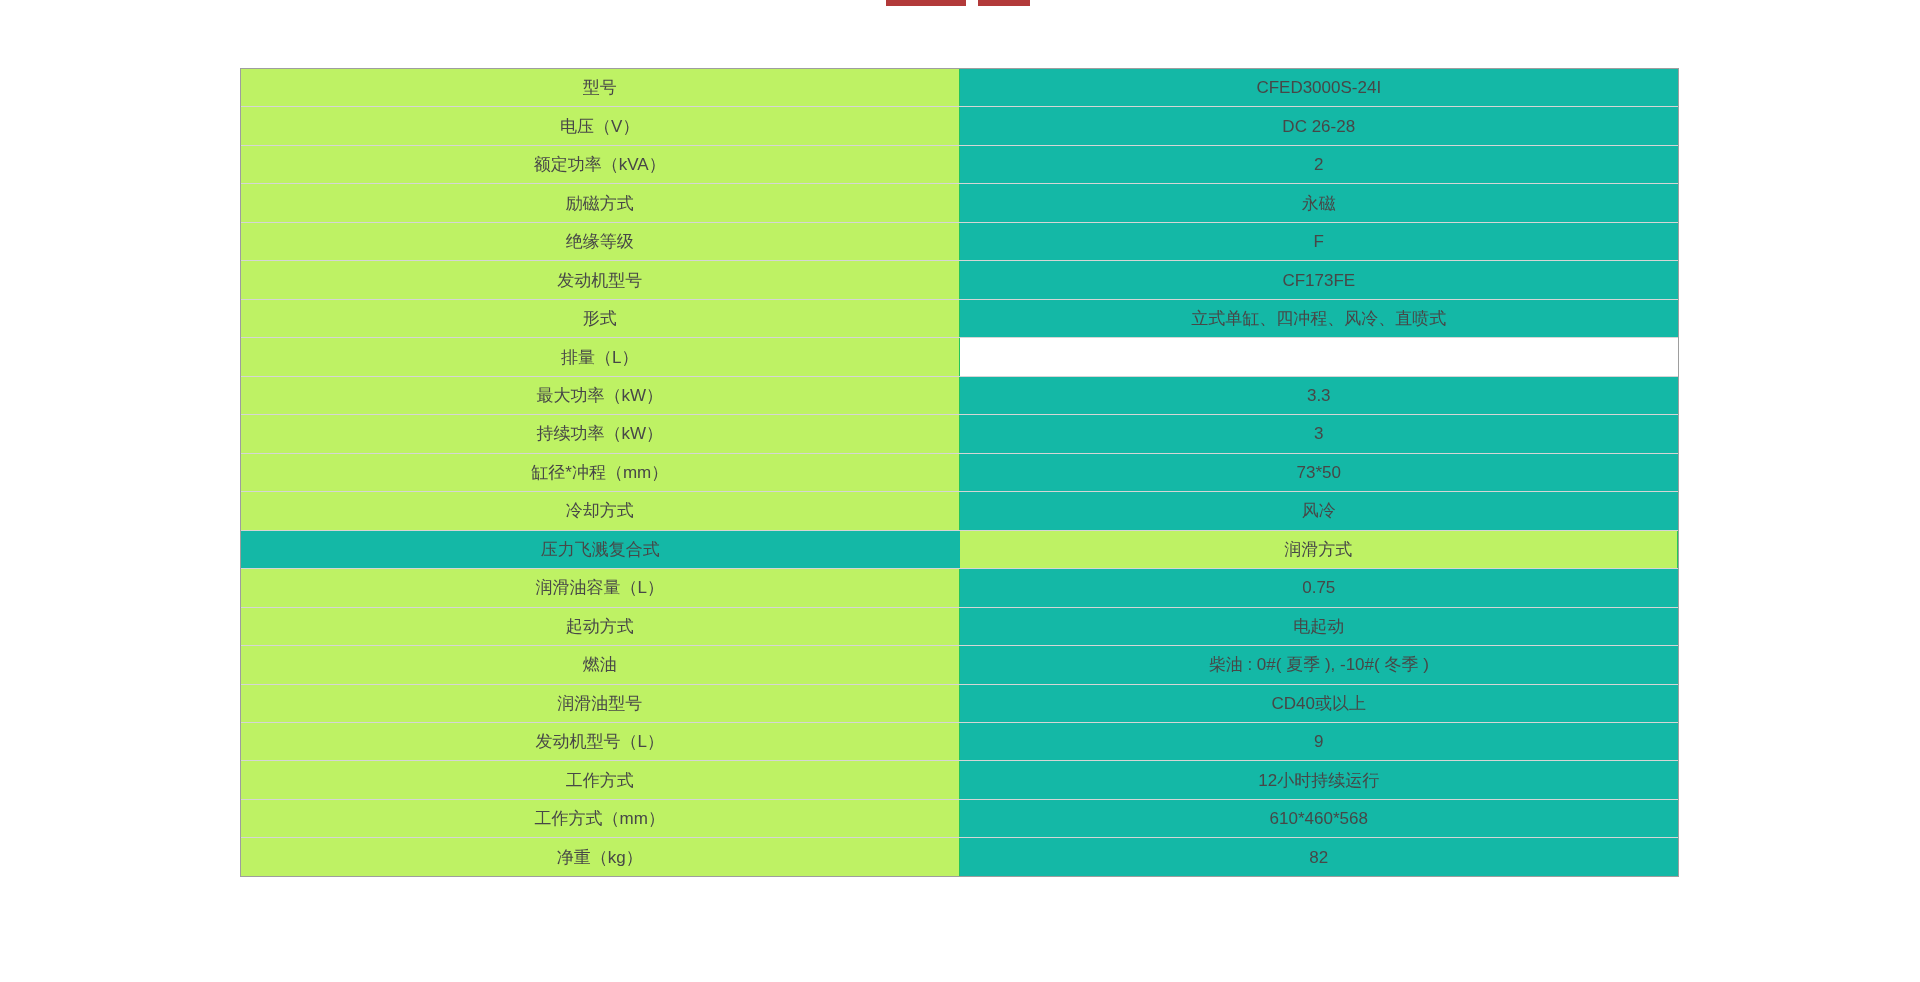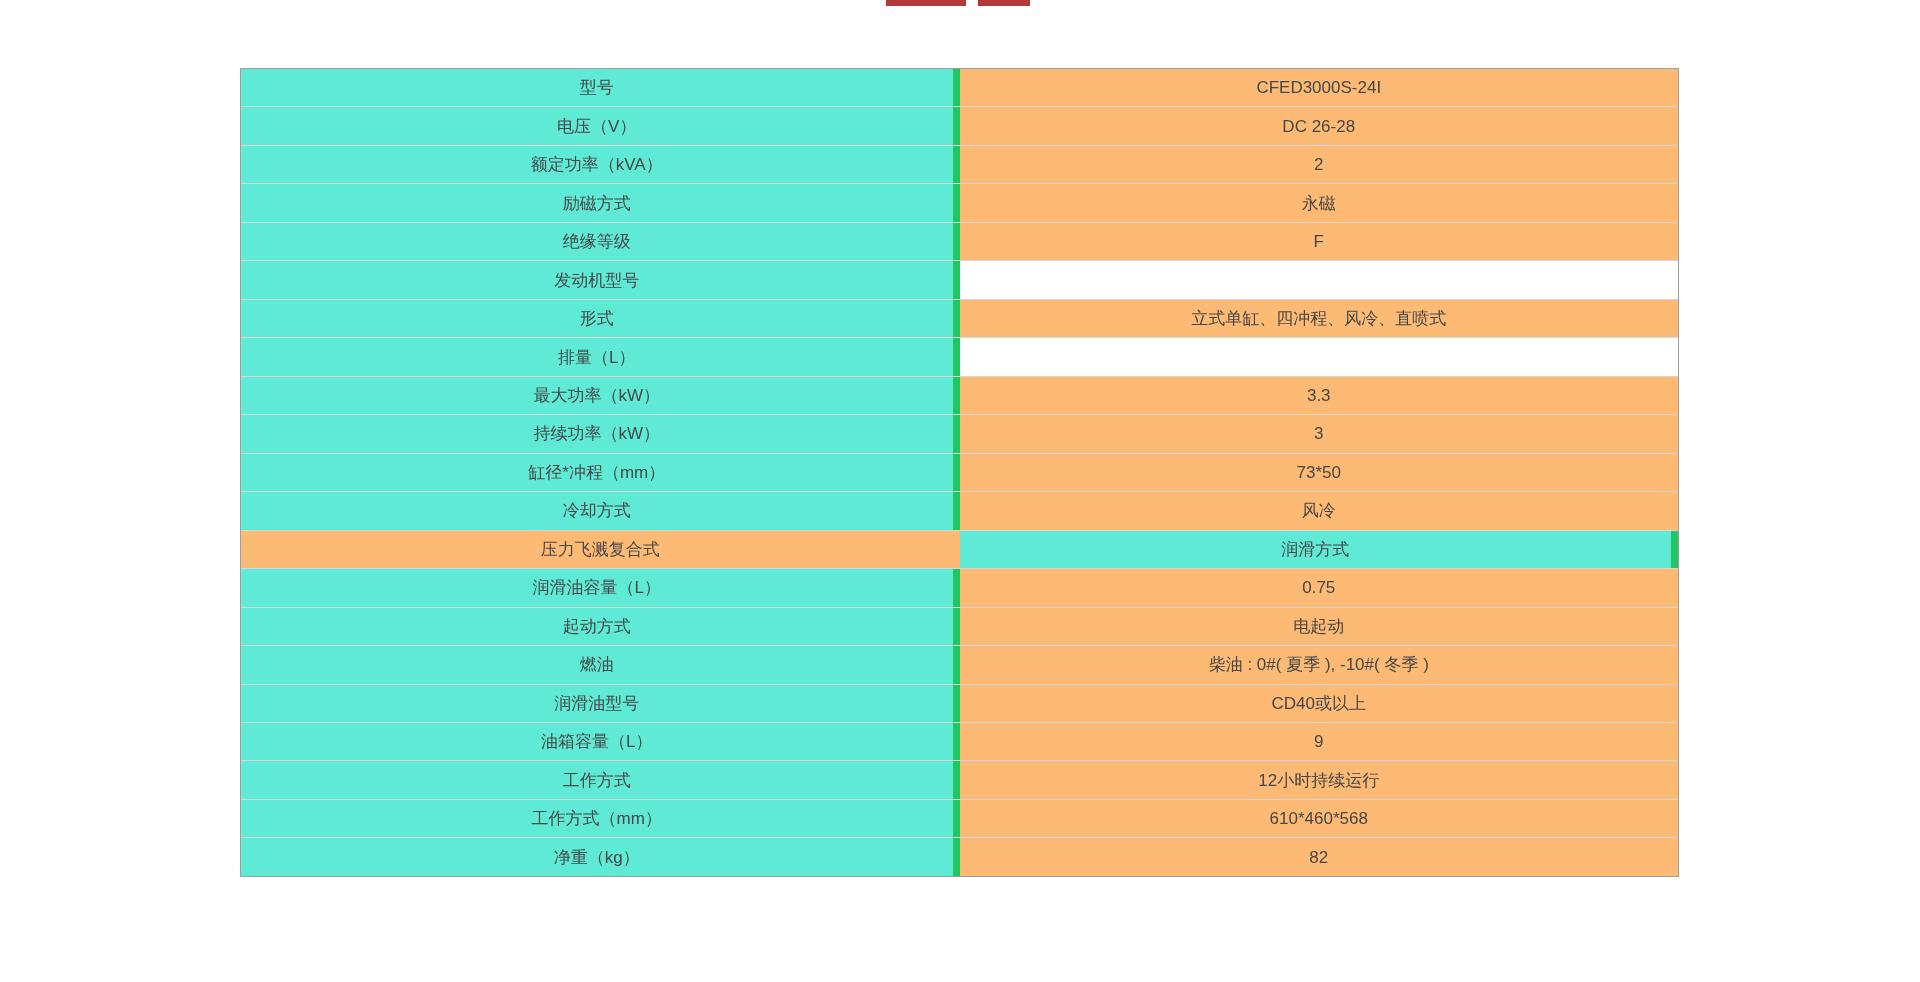--- a/index.html
+++ b/index.html
@@ -58,26 +58,26 @@
     align-items: center;
     justify-content: center;
     box-sizing: border-box;
     font-size: 17px;
     color: #474747;
     line-height: 1;
     white-space: nowrap;
   }
   .cell.label {
     width: 50%;
-    background: #5eead4;
-    border-right: 7px solid #22c55e;
+    background: #bef264;
+    border-right: 1px solid #22c55e;
   }
   .cell.value {
     width: 50%;
-    background: #fdba74;
+    background: #14b8a6;
   }
 </style>
 </head>
 <body>
 
 <div class="page">
 
   <div class="cutoff-red">
     <div class="seg a"></div>
     <div class="seg b"></div>
@@ -104,20 +104,21 @@
       <div class="cell value">永磁</div>
     </div>
 
     <div class="spec-row">
       <div class="cell label">绝缘等级</div>
       <div class="cell value">F</div>
     </div>
 
     <div class="spec-row">
       <div class="cell label">发动机型号</div>
+      <div class="cell value">CF173FE</div>
     </div>
 
     <div class="spec-row">
       <div class="cell label">形式</div>
       <div class="cell value">立式单缸、四冲程、风冷、直喷式</div>
     </div>
 
     <div class="spec-row">
       <div class="cell label">排量（L）</div>
     </div>
@@ -161,21 +162,21 @@
       <div class="cell label">燃油</div>
       <div class="cell value">柴油 : 0#( 夏季 ), -10#( 冬季 )</div>
     </div>
 
     <div class="spec-row">
       <div class="cell label">润滑油型号</div>
       <div class="cell value">CD40或以上</div>
     </div>
 
     <div class="spec-row">
-      <div class="cell label">油箱容量（L）</div>
+      <div class="cell label">发动机型号（L）</div>
       <div class="cell value">9</div>
     </div>
 
     <div class="spec-row">
       <div class="cell label">工作方式</div>
       <div class="cell value">12小时持续运行</div>
     </div>
 
     <div class="spec-row">
       <div class="cell label">工作方式（mm）</div>

